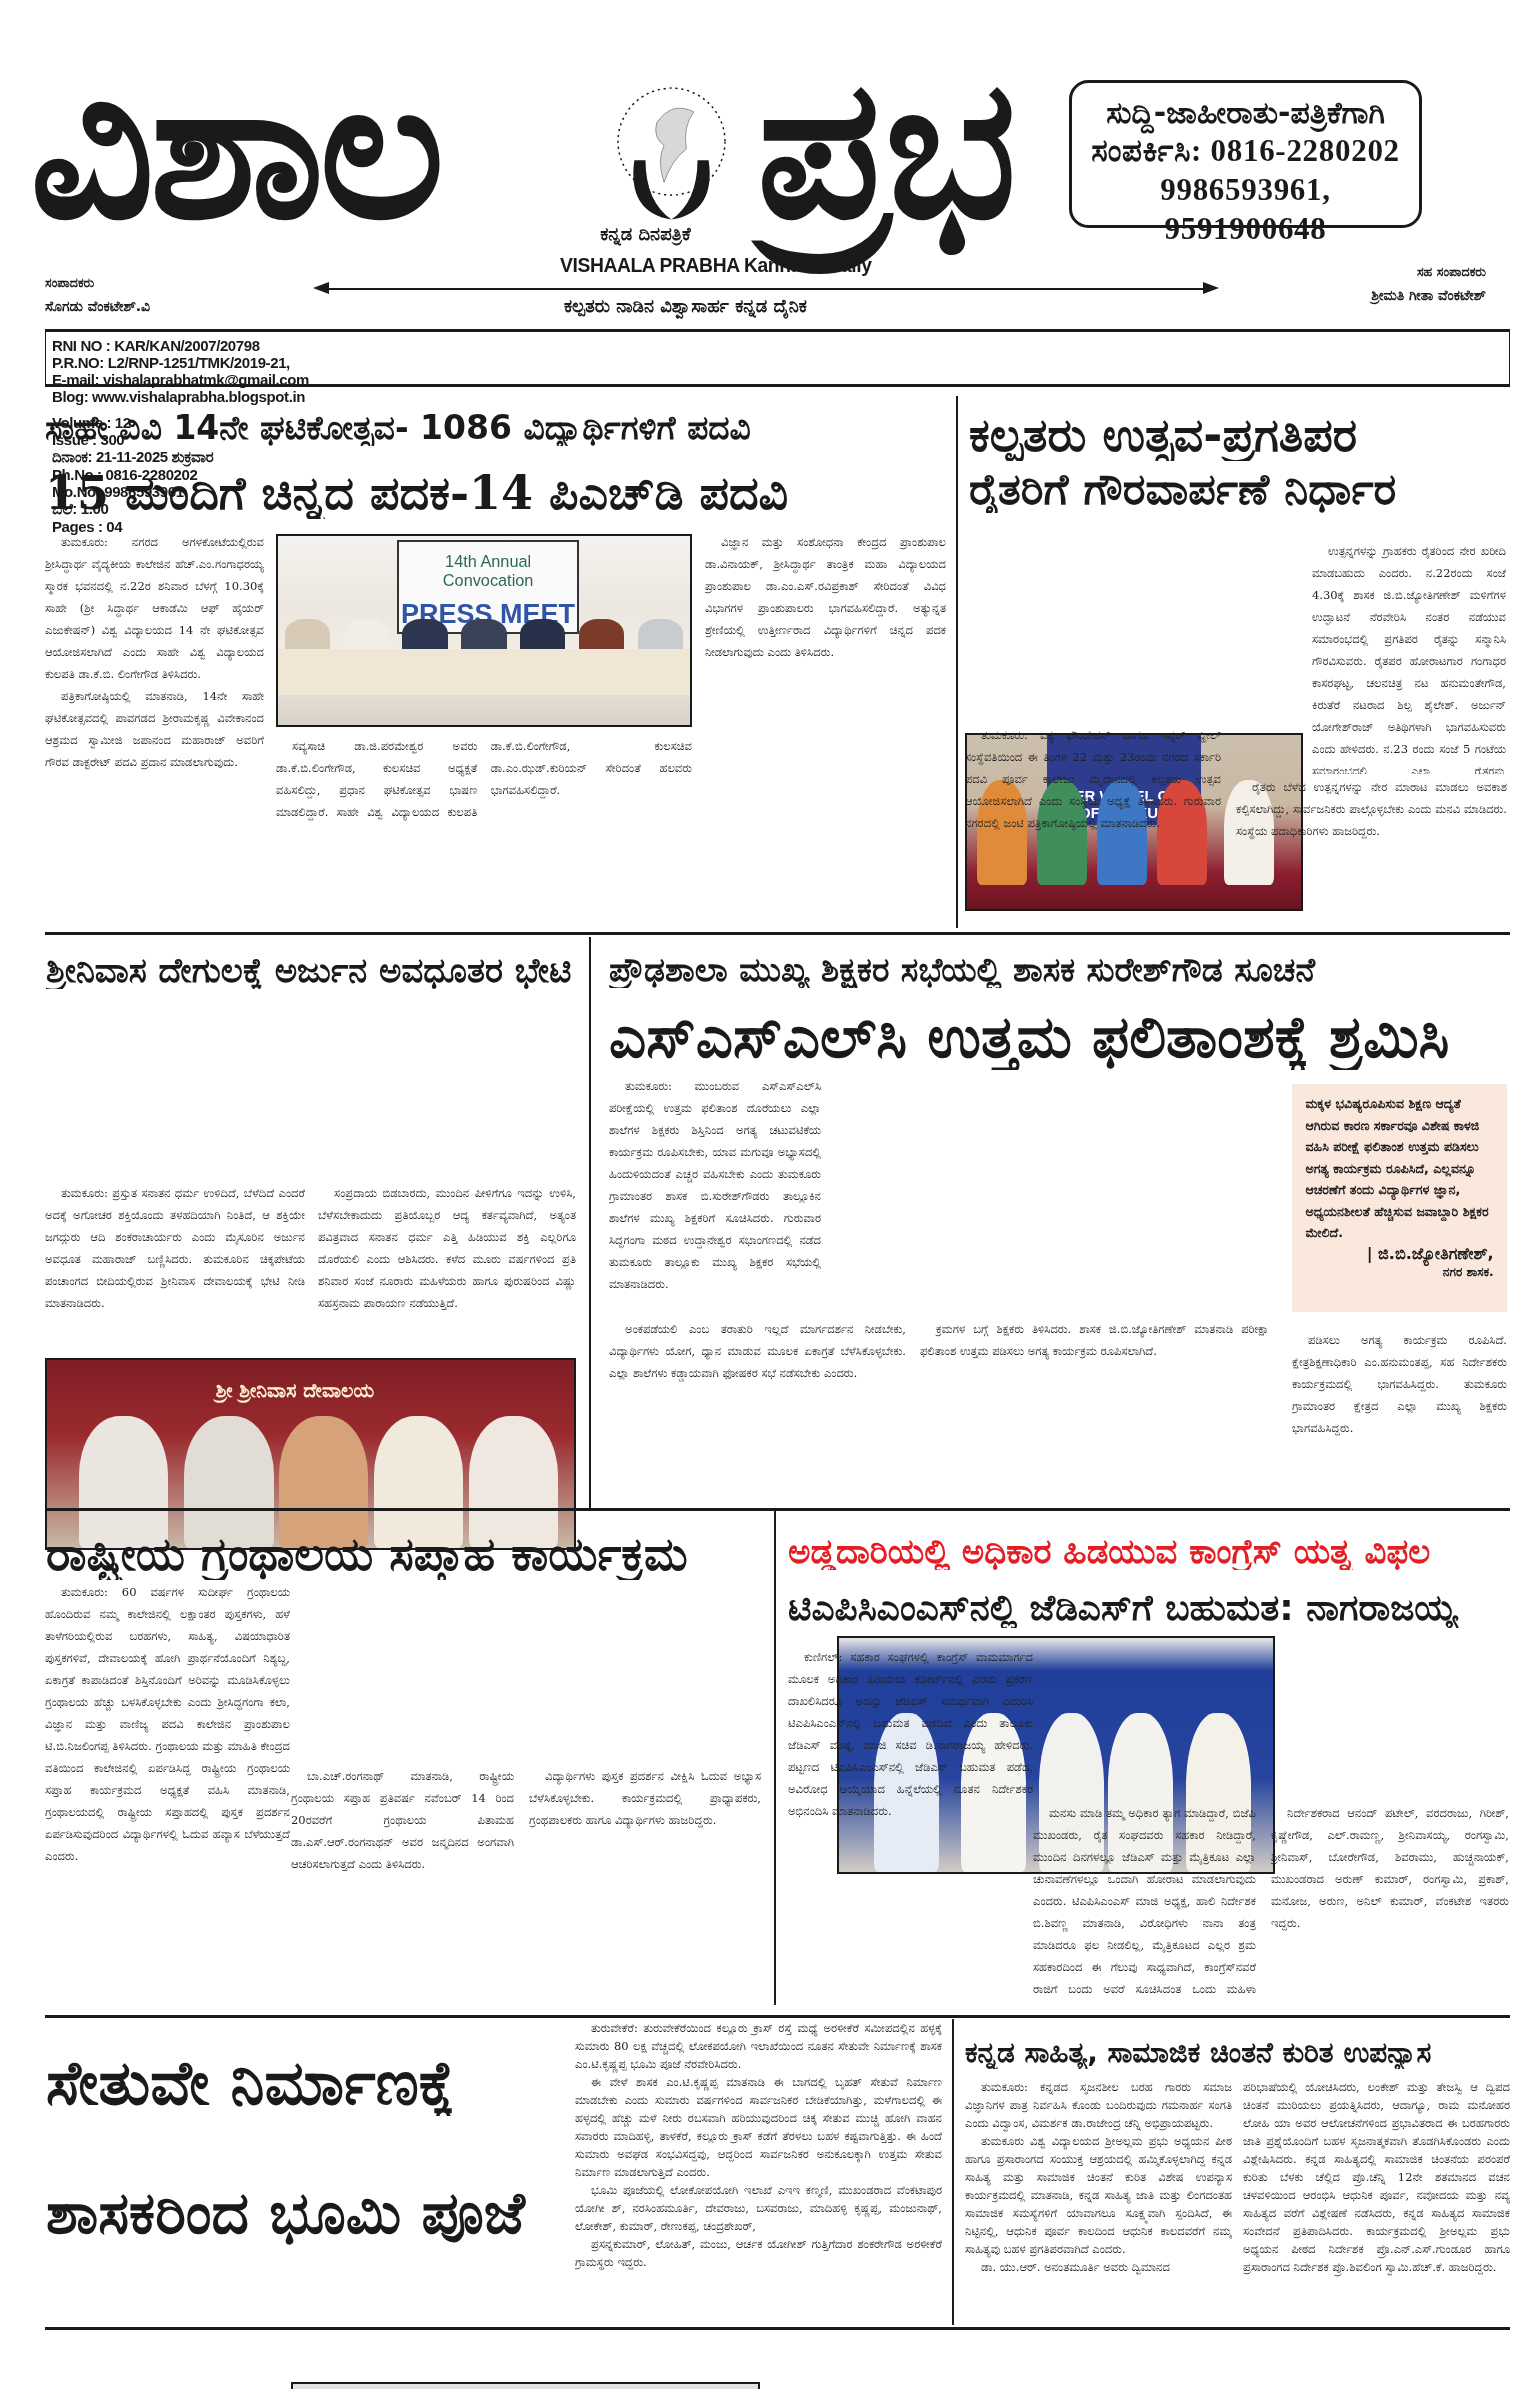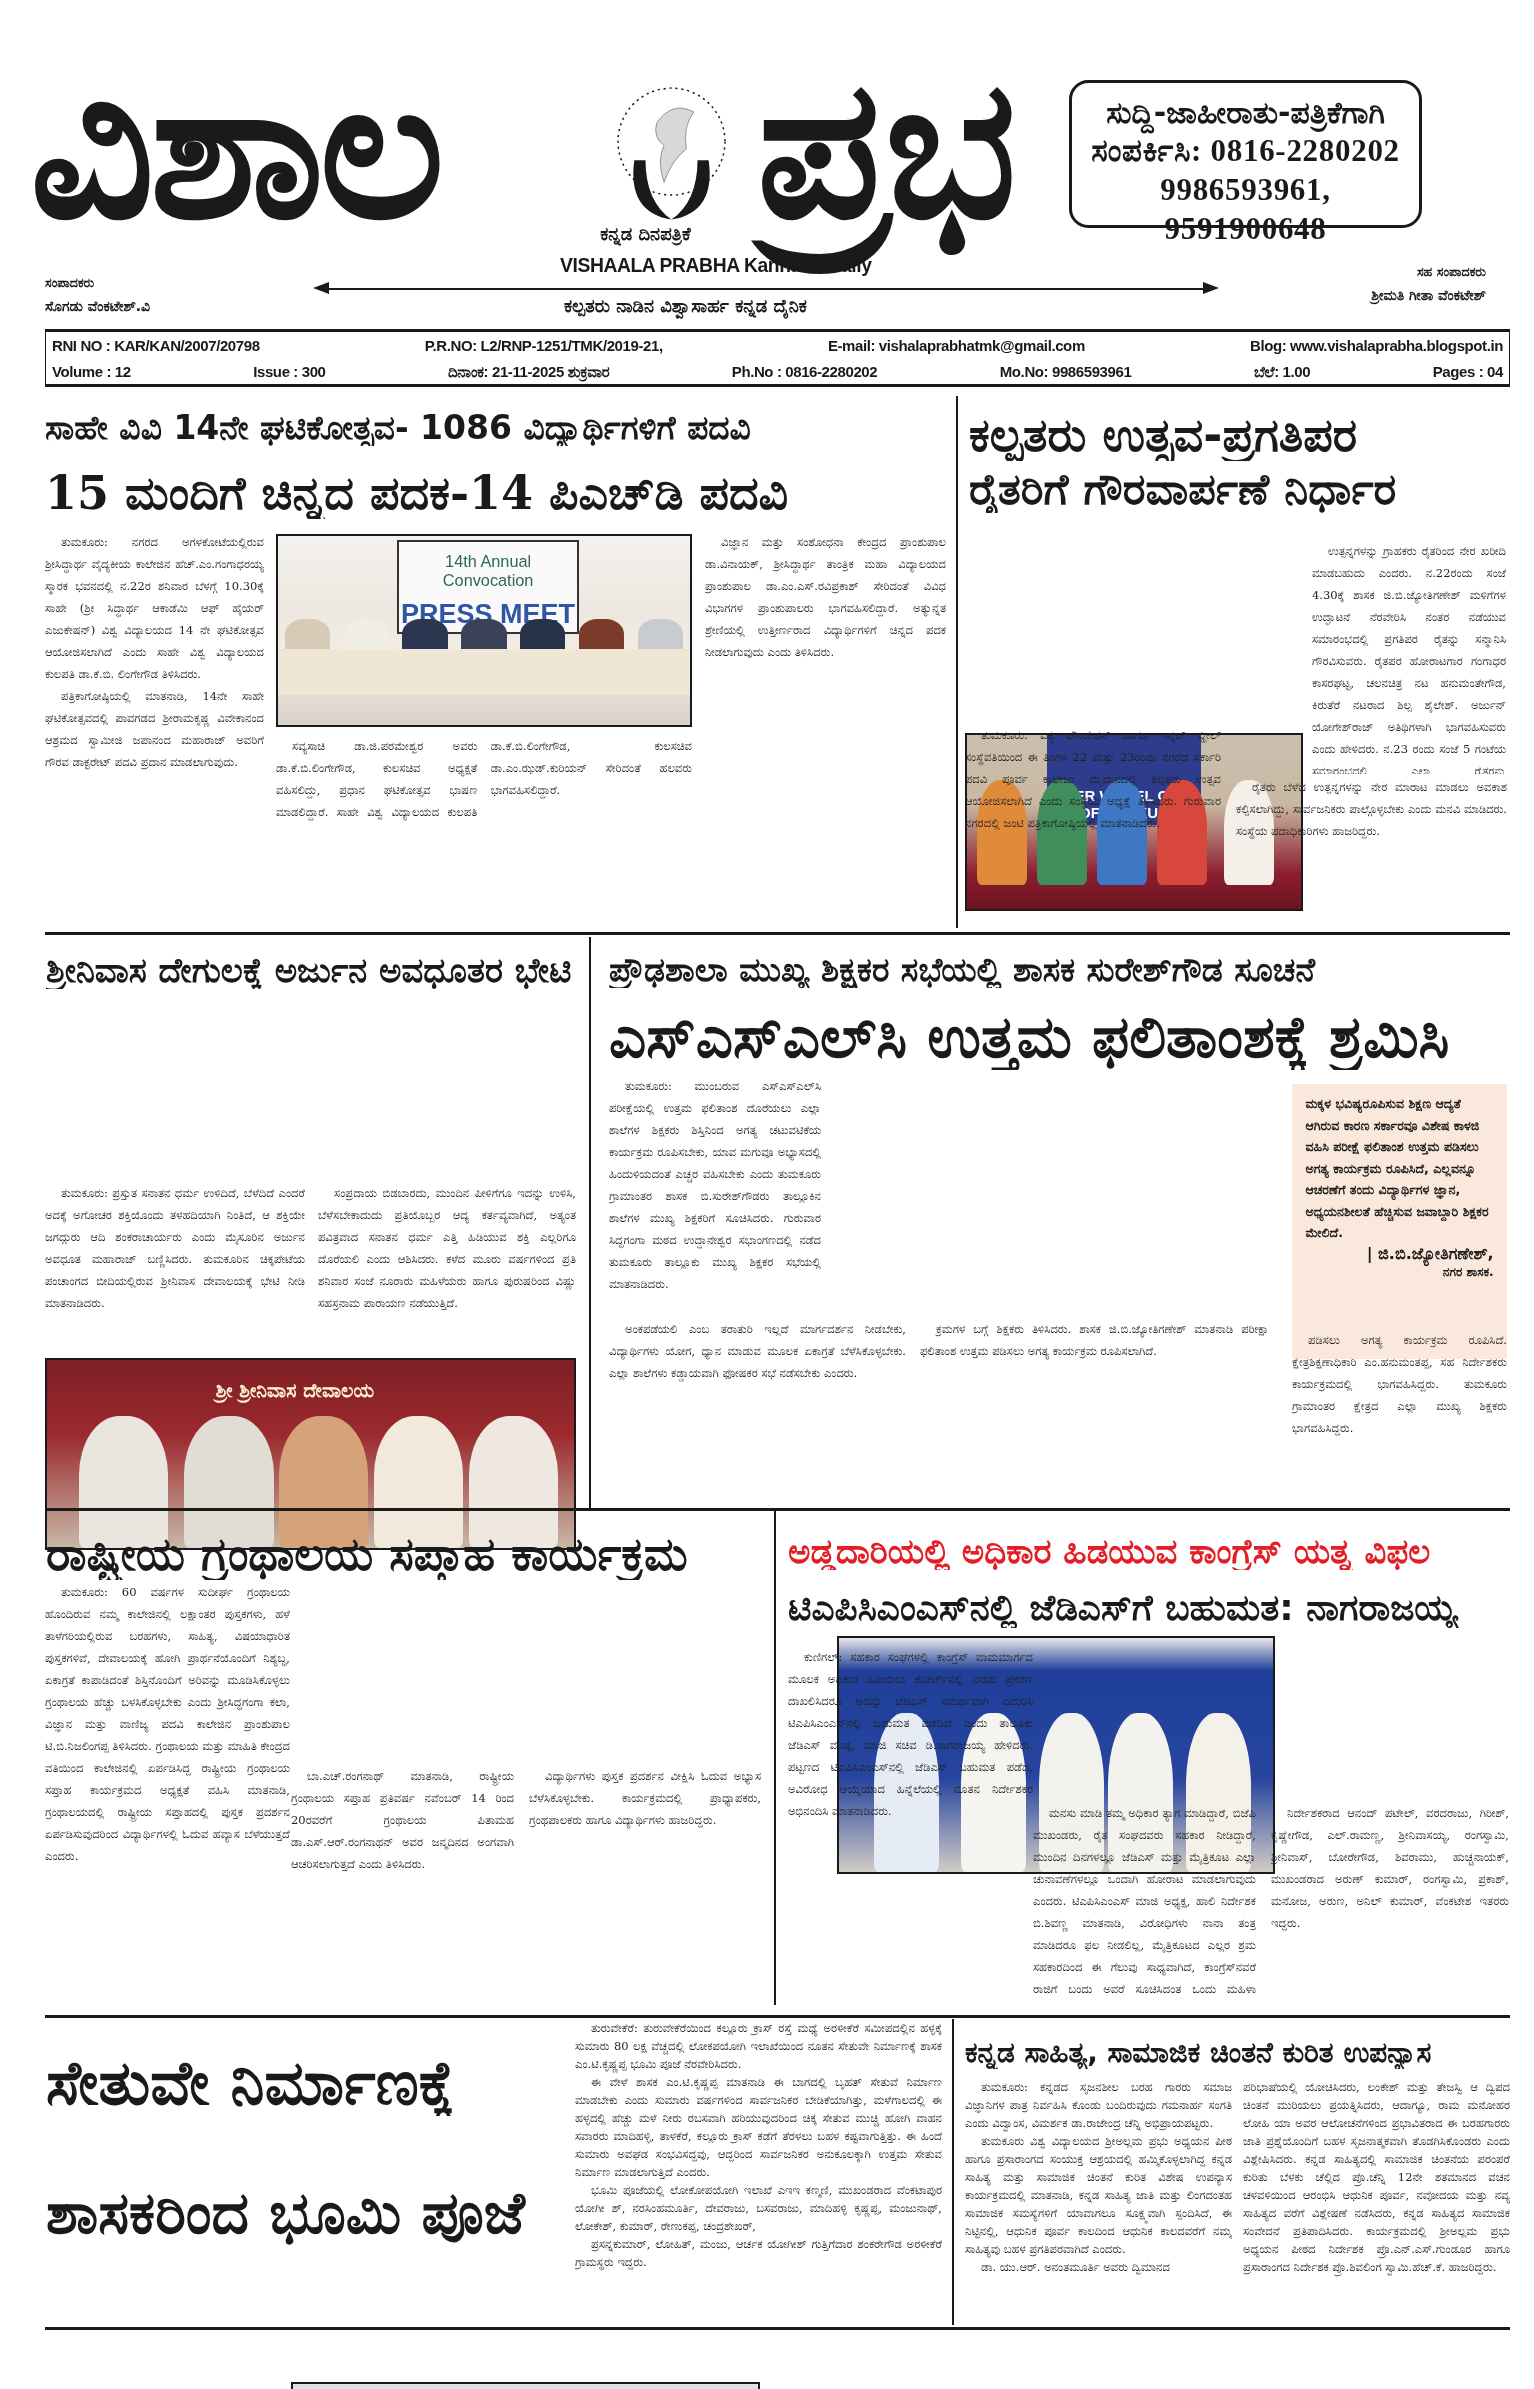--- a/index.html
+++ b/index.html
@@ -17,21 +17,21 @@
   .adbox .l1 { font-size: 30px; font-weight: bold; line-height: 1.3; }
   .adbox .l2 { font-family: "Liberation Serif", serif; font-size: 31px; font-weight: bold; line-height: 1.25; letter-spacing: 0.7px; }
   .editor-label { font-size: 12.6px; font-weight: bold; }
   .editor-name { font-size: 14px; font-weight: bold; margin-top: 7.4px; }
   .arrow-line { height: 2.2px; background: #1a1a1a; }
   .arrow-head-l { width: 0; height: 0; border-top: 6.7px solid transparent; border-bottom: 6.7px solid transparent; border-right: 16.3px solid #1a1a1a; }
   .arrow-head-r { width: 0; height: 0; border-top: 6.7px solid transparent; border-bottom: 6.7px solid transparent; border-left: 16.3px solid #1a1a1a; }
 
   
   .infobar { border-top: 3px solid #1a1a1a; border-bottom: 3px solid #1a1a1a; border-left: 1.5px solid #1a1a1a; border-right: 1.5px solid #1a1a1a; font-family: "Liberation Sans", sans-serif; font-weight: bold; font-size: 15px; letter-spacing: -0.4px; }
-  .infobar .row { display: flex; justify-content: space-between; padding: 4.5px 6px; }
+  .infobar .row { display: flex; justify-content: space-between; padding: 4.5px 6px; flex-direction: column; }
 
   
   .hrule { height: 3px; background: #1a1a1a; }
   .vrule { width: 1.5px; background: #1a1a1a; }
 
   
   .hl { font-weight: 900; color: #1a1a1a; line-height: 1.1; white-space: nowrap; overflow: hidden; }
   .hl-red { color: #e31e24; }
   .hl-serif { font-family: "DejaVu Serif", serif; }
 
@@ -200,21 +200,21 @@
   <div class="abs body" style="left:609px; top:1075px; width:212px; height:238px; text-indent:1.4em;">ತುಮಕೂರು: ಮುಂಬರುವ ಎಸ್‌ಎಸ್‌ಎಲ್‌ಸಿ ಪರೀಕ್ಷೆಯಲ್ಲಿ ಉತ್ತಮ ಫಲಿತಾಂಶ ದೊರೆಯಲು ಎಲ್ಲಾ ಶಾಲೆಗಳ ಶಿಕ್ಷಕರು ಶಿಸ್ತಿನಿಂದ ಅಗತ್ಯ ಚಟುವಟಿಕೆಯ ಕಾರ್ಯಕ್ರಮ ರೂಪಿಸಬೇಕು, ಯಾವ ಮಗುವೂ ಅಭ್ಯಾಸದಲ್ಲಿ ಹಿಂದುಳಿಯದಂತೆ ಎಚ್ಚರ ವಹಿಸಬೇಕು ಎಂದು ತುಮಕೂರು ಗ್ರಾಮಾಂತರ ಶಾಸಕ ಬಿ.ಸುರೇಶ್‌ಗೌಡರು ತಾಲ್ಲೂಕಿನ ಶಾಲೆಗಳ ಮುಖ್ಯ ಶಿಕ್ಷಕರಿಗೆ ಸೂಚಿಸಿದರು. ಗುರುವಾರ ಸಿದ್ಧಗಂಗಾ ಮಠದ ಉದ್ದಾನೇಶ್ವರ ಸಭಾಂಗಣದಲ್ಲಿ ನಡೆದ ತುಮಕೂರು ತಾಲ್ಲೂಕು ಮುಖ್ಯ ಶಿಕ್ಷಕರ ಸಭೆಯಲ್ಲಿ ಮಾತನಾಡಿದರು.</div>
 
   <div class="abs photo ph-school" style="left:837px; top:1073px; width:438px; height:238px;">
     <div class="fig" style="left:8%; background:#e6ecf5;"></div>
     <div class="fig" style="left:28%; background:#f5f4f0;"></div>
     <div class="fig" style="left:46%; background:#f1f1ee;"></div>
     <div class="fig" style="left:62%; background:#f3f2ee;"></div>
     <div class="fig" style="left:80%; background:#f4f1e8;"></div>
   </div>
 
-  <div class="abs pullquote" style="left:1292px; top:1084px; width:215px; height:275px;">
+  <div class="abs pullquote" style="left:1292px; top:1084px; width:215px; height:228px;">
     <div style="font-size:12.6px; line-height:21.5px;">ಮಕ್ಕಳ ಭವಿಷ್ಯರೂಪಿಸುವ ಶಿಕ್ಷಣ ಆದ್ಯತೆ ಆಗಿರುವ ಕಾರಣ ಸರ್ಕಾರವೂ ವಿಶೇಷ ಕಾಳಜಿ ವಹಿಸಿ ಪರೀಕ್ಷೆ ಫಲಿತಾಂಶ ಉತ್ತಮ ಪಡಿಸಲು ಅಗತ್ಯ ಕಾರ್ಯಕ್ರಮ ರೂಪಿಸಿದೆ, ಎಲ್ಲವನ್ನೂ ಆಚರಣೆಗೆ ತಂದು ವಿದ್ಯಾರ್ಥಿಗಳ ಜ್ಞಾನ, ಅಧ್ಯಯನಶೀಲತೆ ಹೆಚ್ಚಿಸುವ ಜವಾಬ್ದಾರಿ ಶಿಕ್ಷಕರ ಮೇಲಿದೆ.</div>
     <div class="sig" style="font-size:16px; line-height:19.3px;">| ಜಿ.ಬಿ.ಜ್ಯೋತಿಗಣೇಶ್,</div>
     <div class="sig" style="font-size:12px; line-height:19.3px;">ನಗರ ಶಾಸಕ.</div>
   </div>
 
   <div class="abs body" style="left:609px; top:1318px; width:297px; height:186px; text-indent:1.4em;">ಅಂಕಪಡೆಯಲಿ ಎಂಬ ತರಾತುರಿ ಇಲ್ಲದೆ ಮಾರ್ಗದರ್ಶನ ನೀಡಬೇಕು, ವಿದ್ಯಾರ್ಥಿಗಳು ಯೋಗ, ಧ್ಯಾನ ಮಾಡುವ ಮೂಲಕ ಏಕಾಗ್ರತೆ ಬೆಳೆಸಿಕೊಳ್ಳಬೇಕು. ಎಲ್ಲಾ ಶಾಲೆಗಳು ಕಡ್ಡಾಯವಾಗಿ ಫೋಷಕರ ಸಭೆ ನಡೆಸಬೇಕು ಎಂದರು.</div>
   <div class="abs body" style="left:920px; top:1318px; width:349px; height:186px; text-indent:1.4em;">ಕ್ರಮಗಳ ಬಗ್ಗೆ ಶಿಕ್ಷಕರು ತಿಳಿಸಿದರು. ಶಾಸಕ ಜಿ.ಬಿ.ಜ್ಯೋತಿಗಣೇಶ್ ಮಾತನಾಡಿ ಪರೀಕ್ಷಾ ಫಲಿತಾಂಶ ಉತ್ತಮ ಪಡಿಸಲು ಅಗತ್ಯ ಕಾರ್ಯಕ್ರಮ ರೂಪಿಸಲಾಗಿದೆ.</div>
   <div class="abs body" style="left:1292px; top:1329px; width:215px; height:174px; text-indent:1.4em;">ಪಡಿಸಲು ಅಗತ್ಯ ಕಾರ್ಯಕ್ರಮ ರೂಪಿಸಿದೆ. ಕ್ಷೇತ್ರಶಿಕ್ಷಣಾಧಿಕಾರಿ ಎಂ.ಹನುಮಂತಪ್ಪ, ಸಹ ನಿರ್ದೇಶಕರು ಕಾರ್ಯಕ್ರಮದಲ್ಲಿ ಭಾಗವಹಿಸಿದ್ದರು. ತುಮಕೂರು ಗ್ರಾಮಾಂತರ ಕ್ಷೇತ್ರದ ಎಲ್ಲಾ ಮುಖ್ಯ ಶಿಕ್ಷಕರು ಭಾಗವಹಿಸಿದ್ದರು.</div>
 </div>
 

